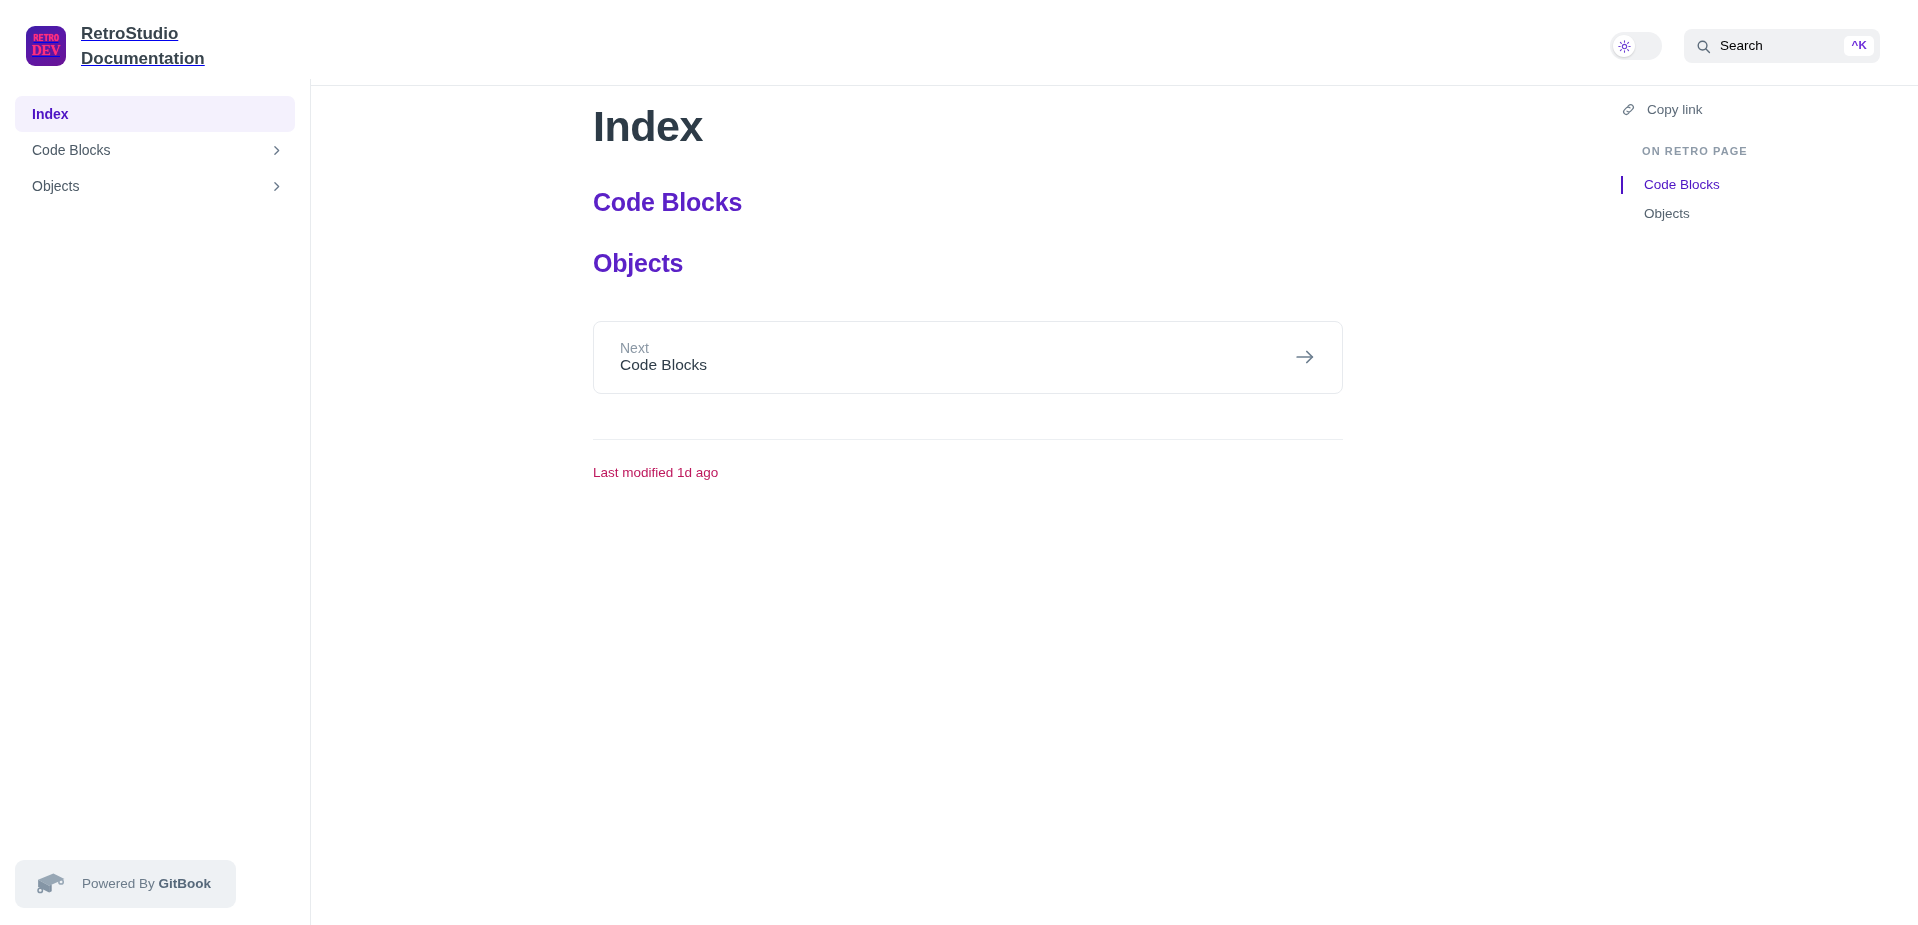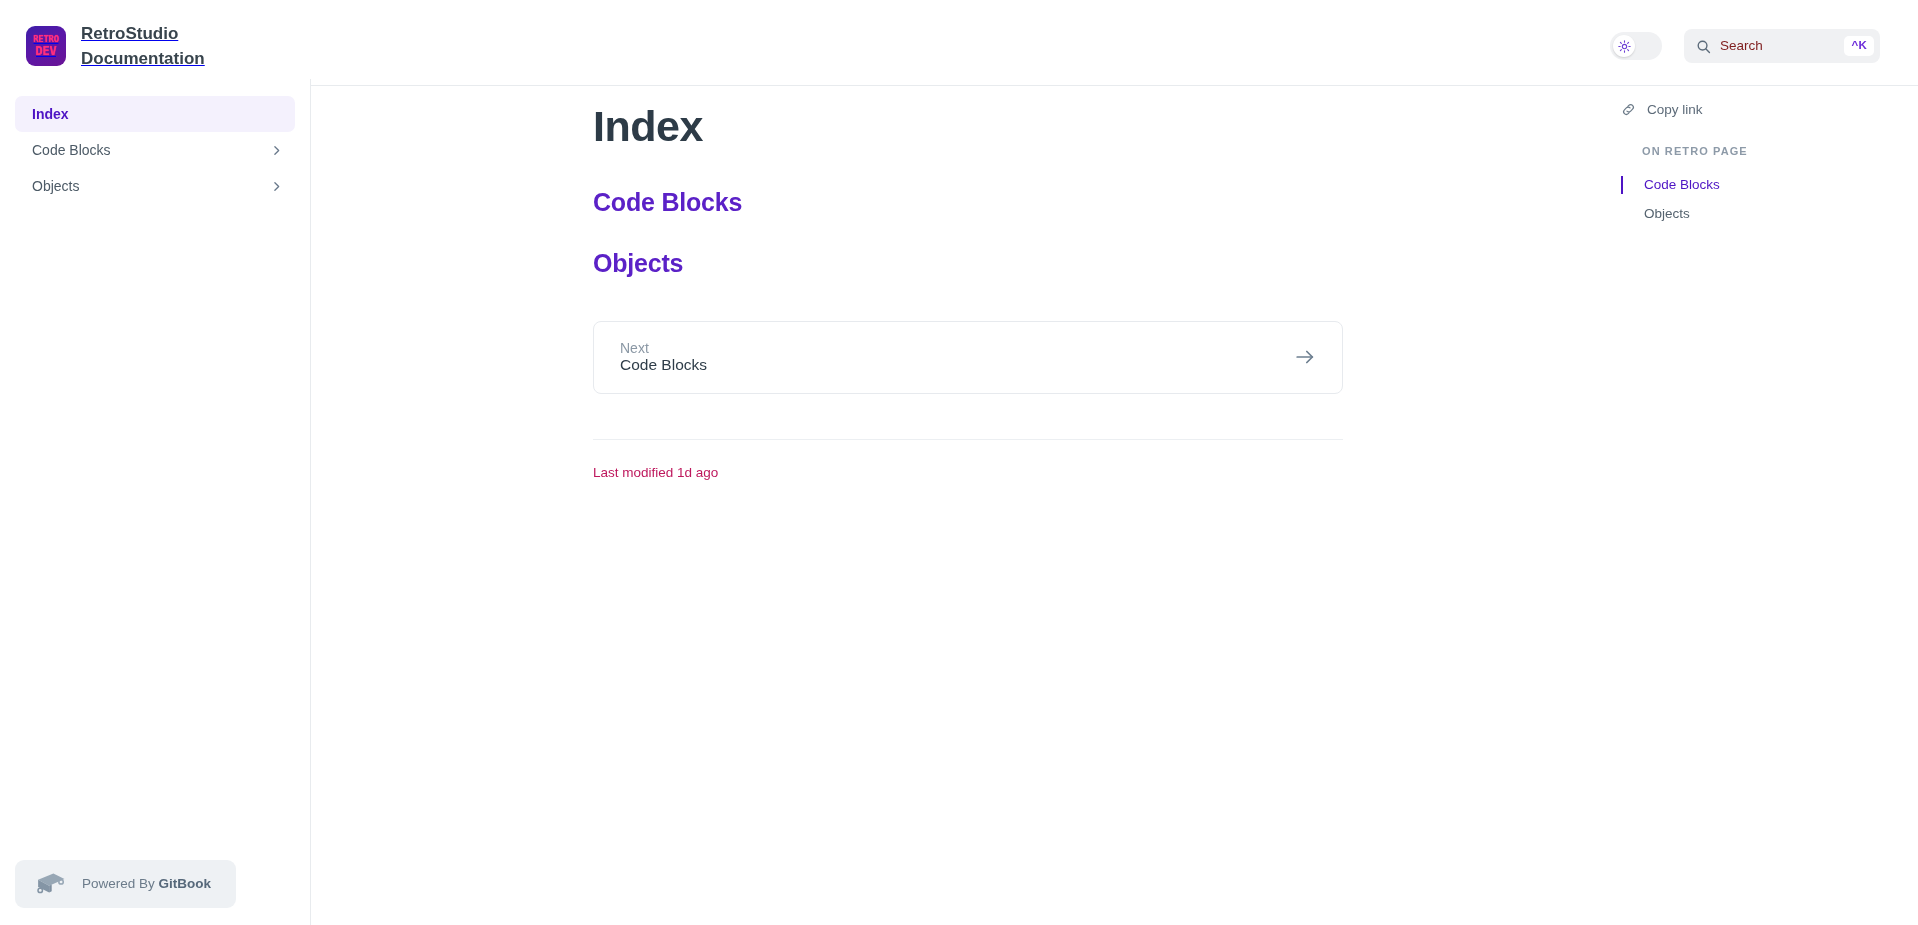--- a/index.html
+++ b/index.html
@@ -48,21 +48,21 @@
   }
   .brand-logo .lg-line {
     font-family: "DejaVu Sans Mono", monospace;
     font-weight: 700;
     color: #ff2e7e;
     letter-spacing: -0.3px;
     line-height: 1;
     text-shadow: 0 0 1px #ff2e7e;
   }
   .brand-logo .lg-line.l1 { font-size: 9px; }
-  .brand-logo .lg-line.l2 { font-size: 12px; }
+  .brand-logo .lg-line.l2 { font-size: 14px; font-family: Liberation Serif, serif; }
 
   .brand-title {
     font-size: 17px;
     font-weight: 700;
     line-height: 25px;
     color: #38444d;
     max-width: 150px;
   }
 
   .header-right {
@@ -100,21 +100,21 @@
     background: #f0f1f3;
     display: flex;
     align-items: center;
     padding: 0 6px 0 12px;
     gap: 9px;
     cursor: text;
   }
   .search-placeholder {
     flex: 1;
     font-size: 13.5px;
-    color: #7f1d1d;
+    color: #000000;
     line-height: 1;
   }
   .search-kbd {
     background: #ffffff;
     border-radius: 5px;
     font-size: 11.5px;
     font-weight: 700;
     color: #6c2bd9;
     padding: 4px 7px;
     line-height: 1;

